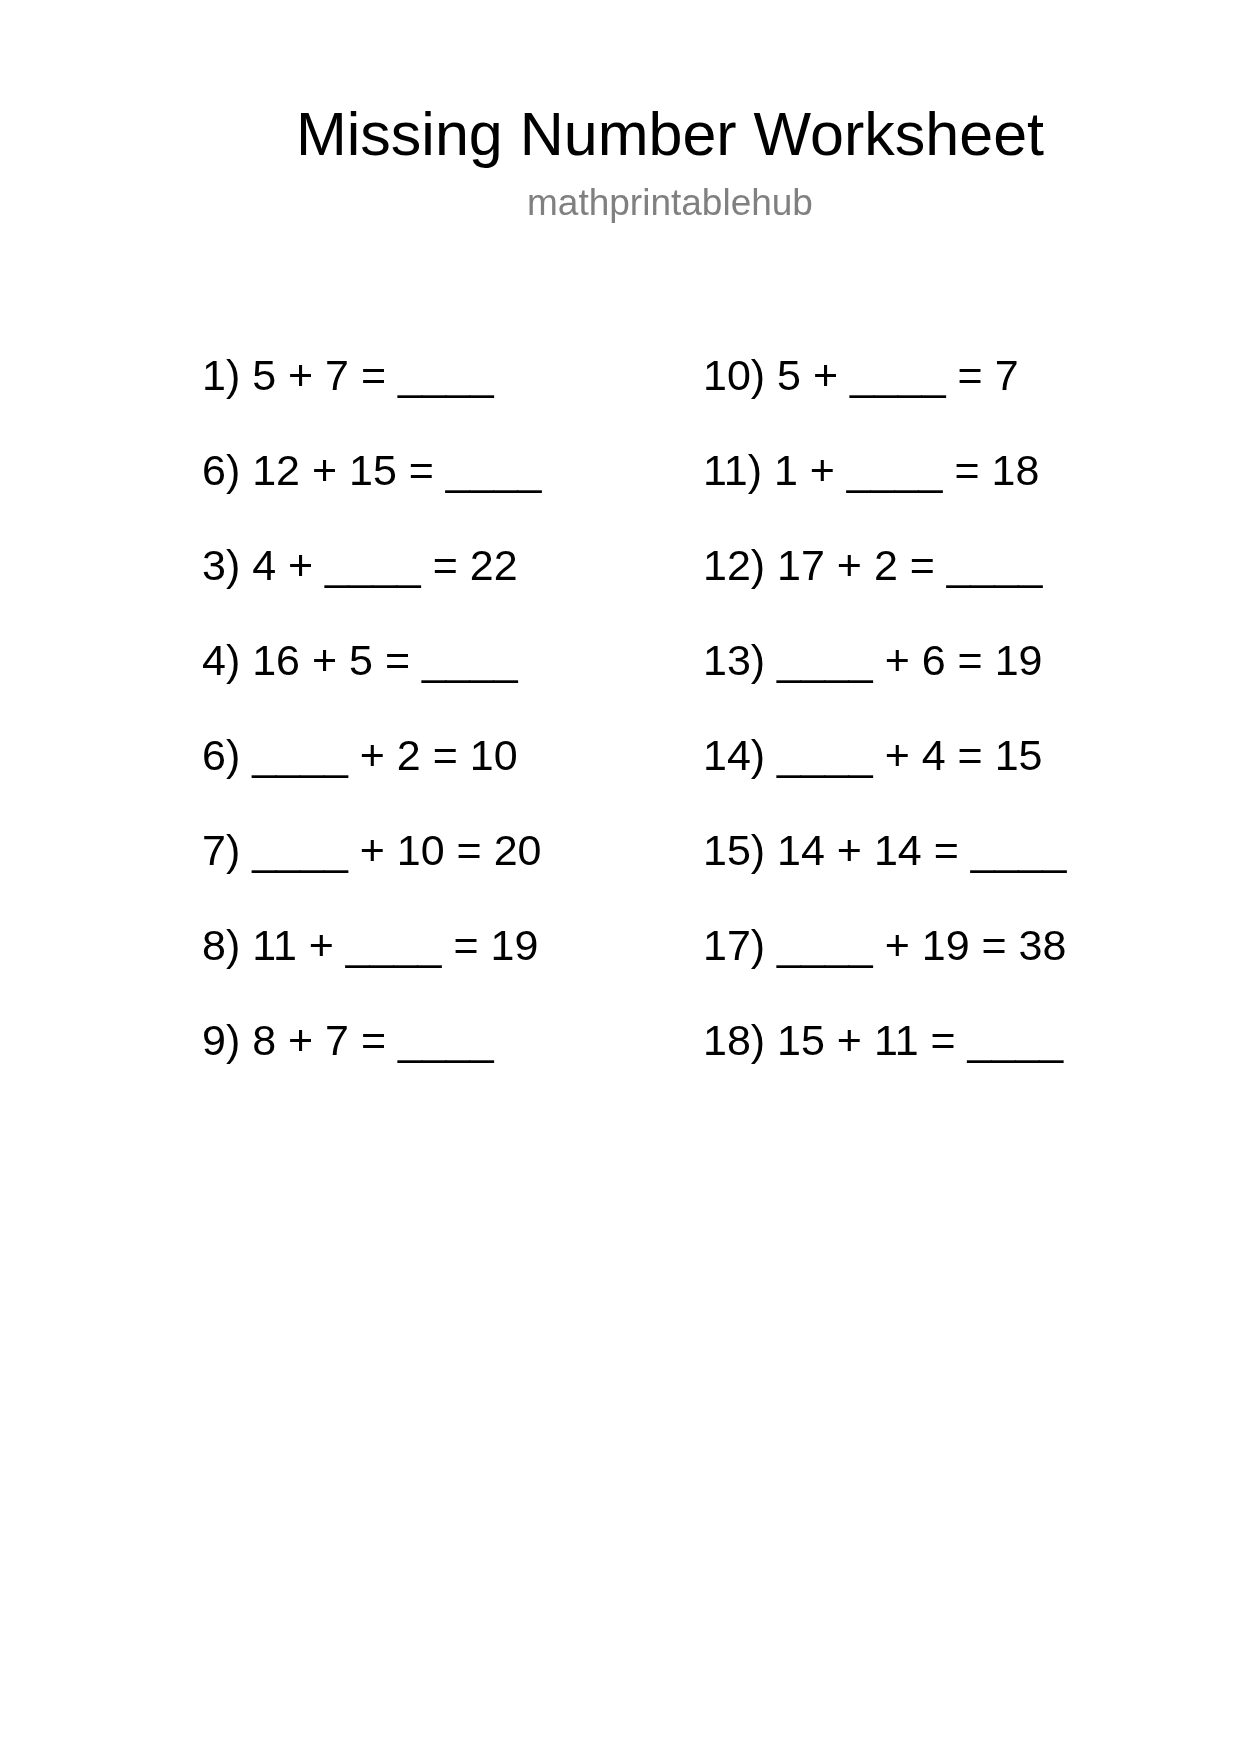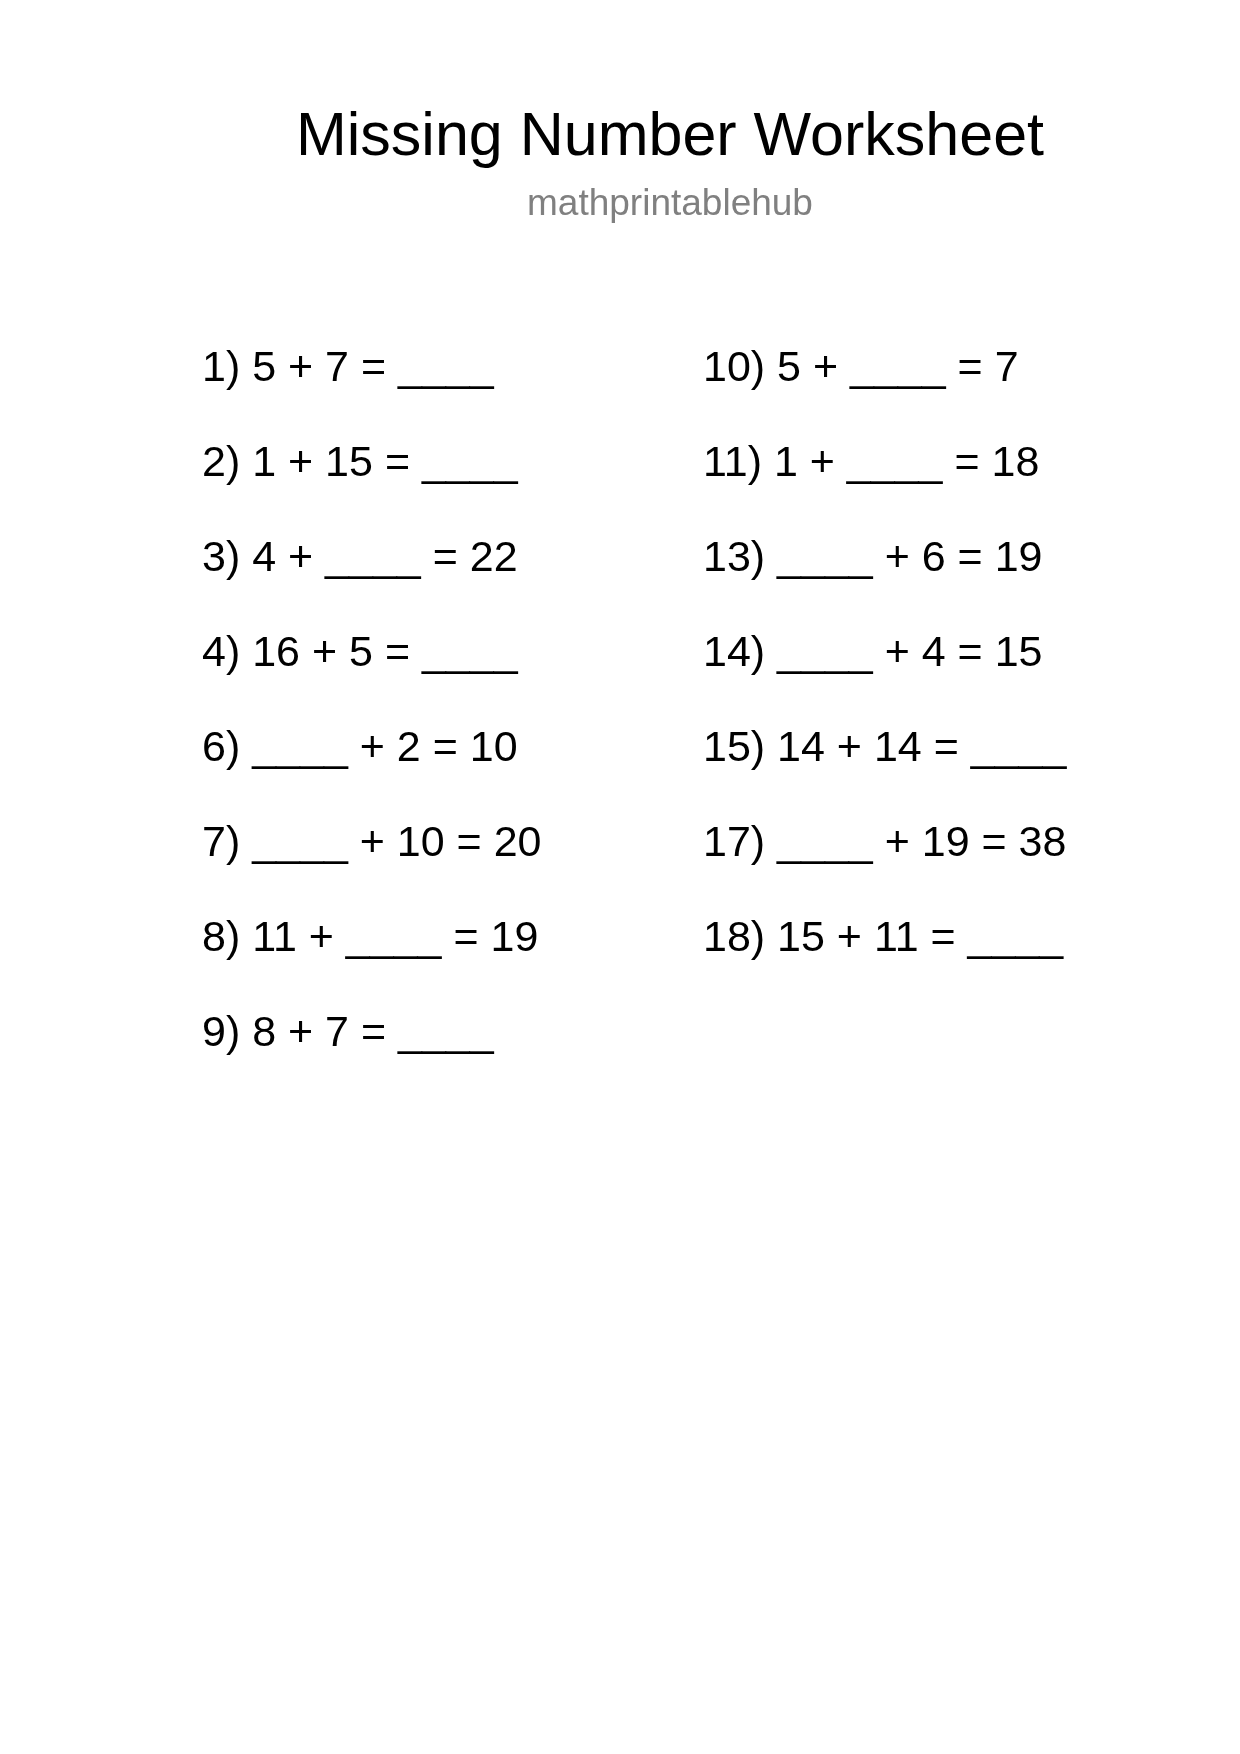--- a/index.html
+++ b/index.html
@@ -31,49 +31,50 @@
       width: 1340px;
       top: 180px;
       text-align: center;
       font-size: 37px;
       line-height: 46px;
       color: #808080;
       white-space: nowrap;
     }
     .column {
       position: absolute;
-      top: 340px;
+      top: 349px;
     }
     .col-left { left: 202px; }
     .col-right { left: 703px; }
     .problem {
       height: 95px;
       font-size: 43px;
       line-height: 52px;
       white-space: pre;
     }
   </style>
 </head>
 <body>
 
 <div class="title">Missing Number Worksheet</div>
 <div class="subtitle">mathprintablehub</div>
 
 <div class="column col-left">
   <div class="problem">1) 5 + 7 = ____</div>
-  <div class="problem">2) 1 + 15 = ____</div>
+  <div class="problem">6) 12 + 15 = ____</div>
   <div class="problem">3) 4 + ____ = 22</div>
   <div class="problem">4) 16 + 5 = ____</div>
   <div class="problem">6) ____ + 2 = 10</div>
   <div class="problem">7) ____ + 10 = 20</div>
   <div class="problem">8) 11 + ____ = 19</div>
   <div class="problem">9) 8 + 7 = ____</div>
 </div>
 
 <div class="column col-right">
   <div class="problem">10) 5 + ____ = 7</div>
   <div class="problem">11) 1 + ____ = 18</div>
+  <div class="problem">12) 17 + 2 = ____</div>
   <div class="problem">13) ____ + 6 = 19</div>
   <div class="problem">14) ____ + 4 = 15</div>
   <div class="problem">15) 14 + 14 = ____</div>
   <div class="problem">17) ____ + 19 = 38</div>
   <div class="problem">18) 15 + 11 = ____</div>
 </div>
 
 </body></html>

